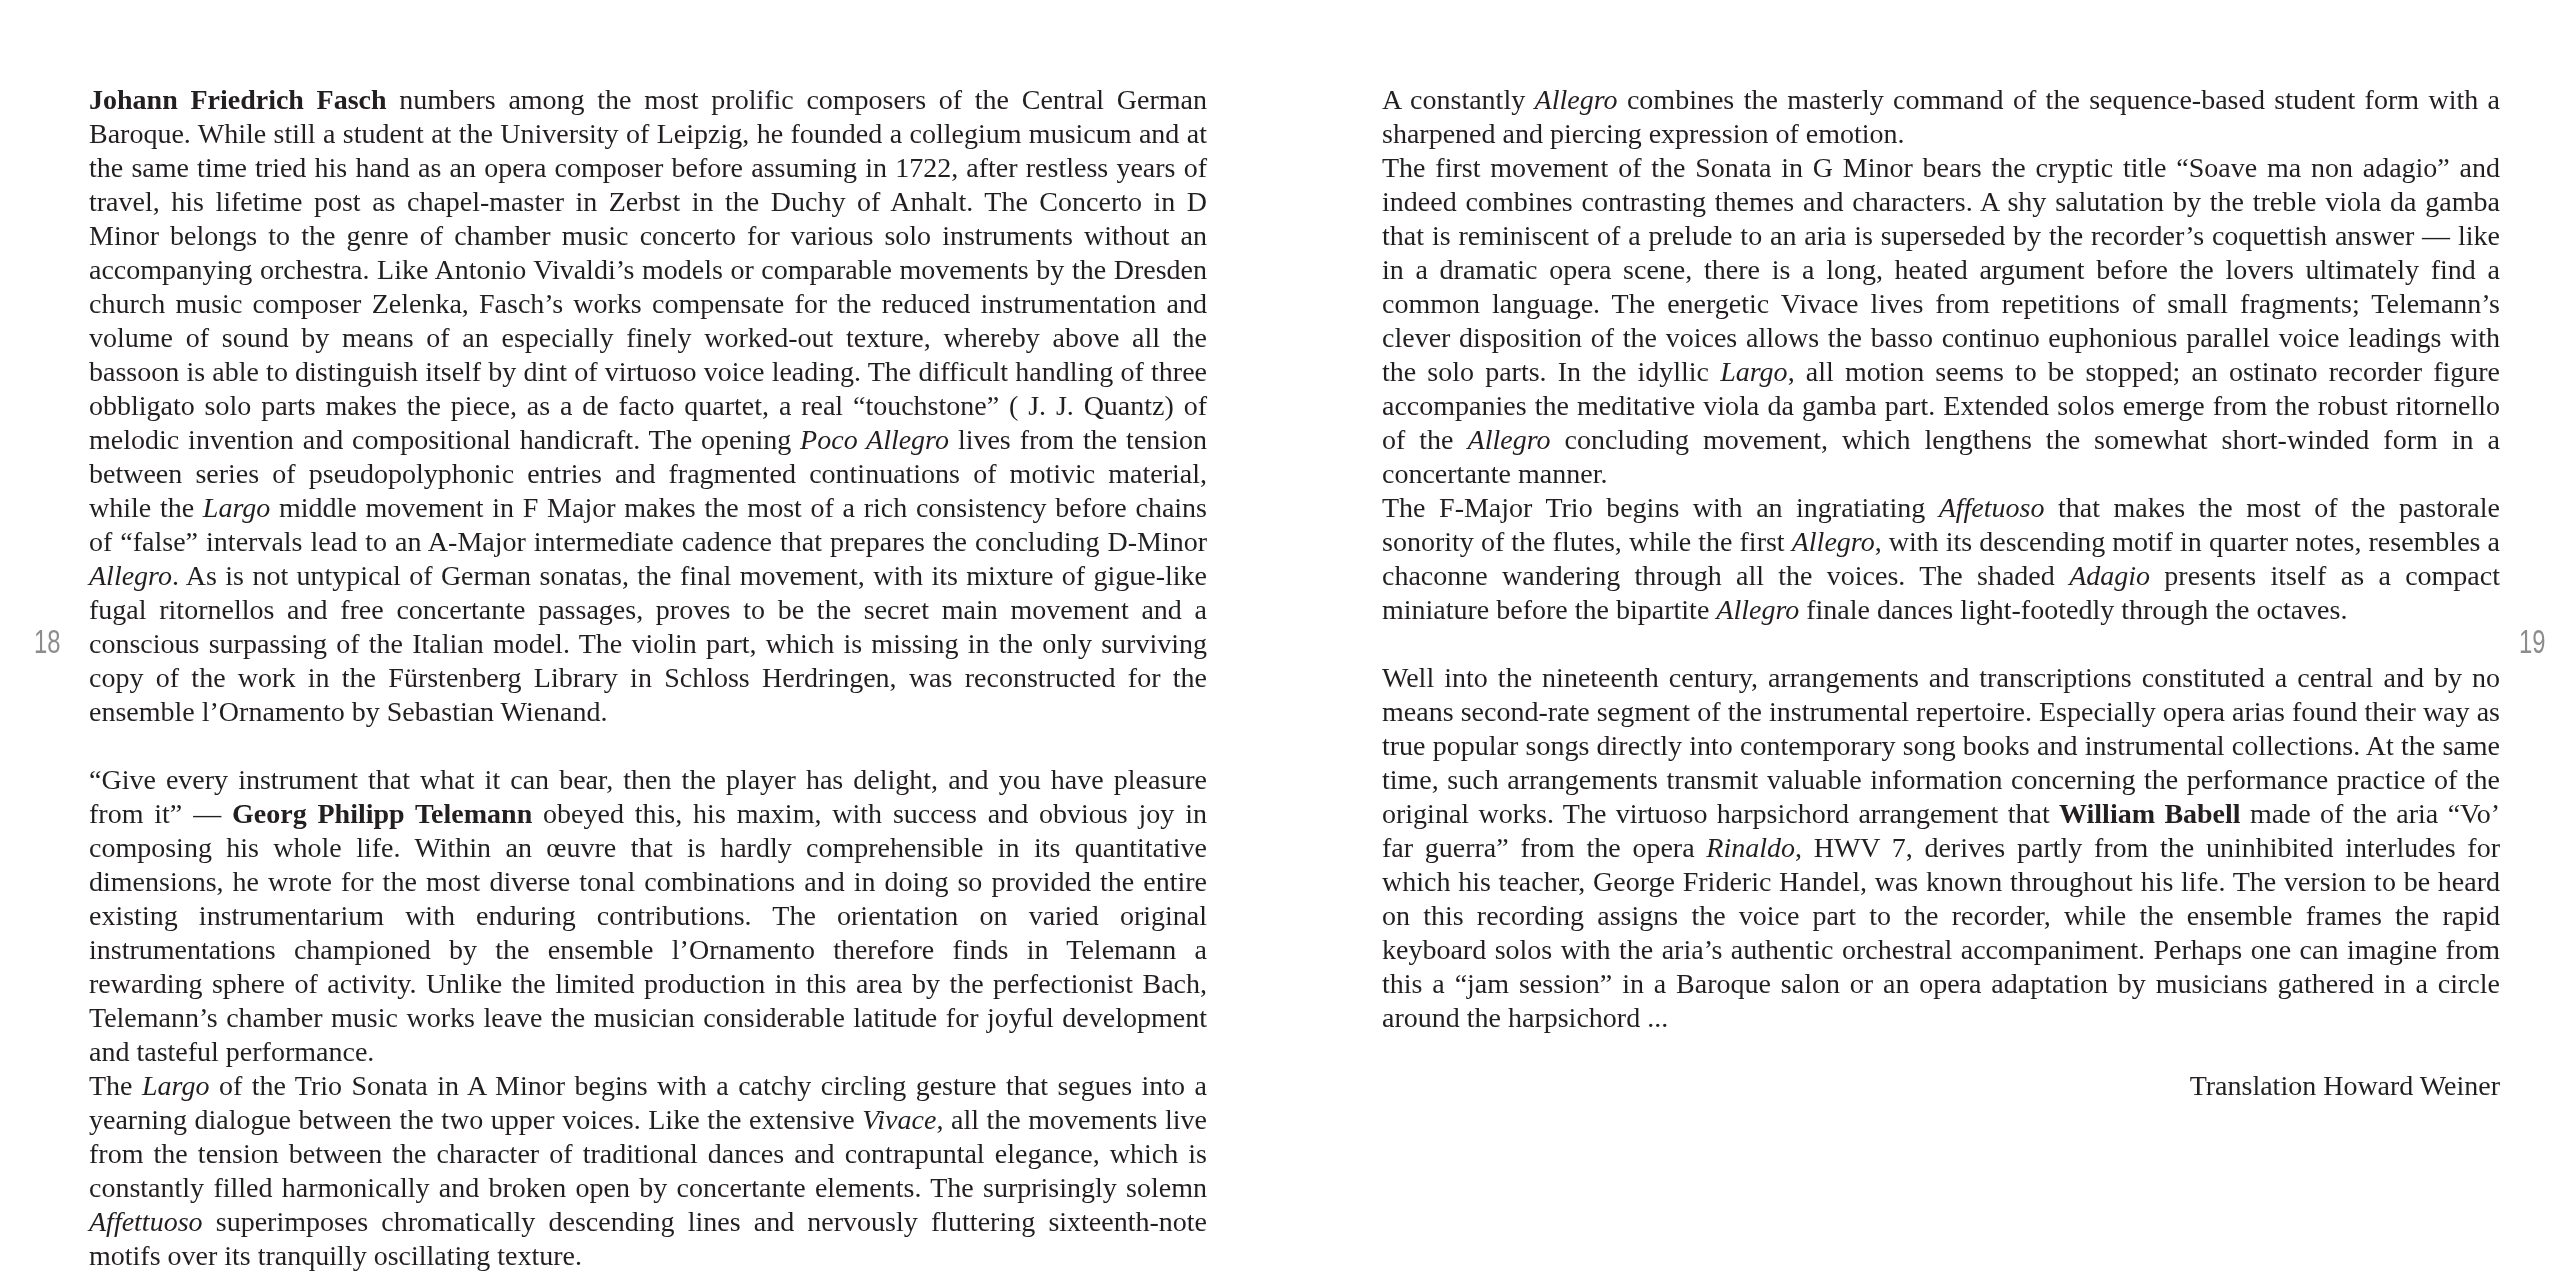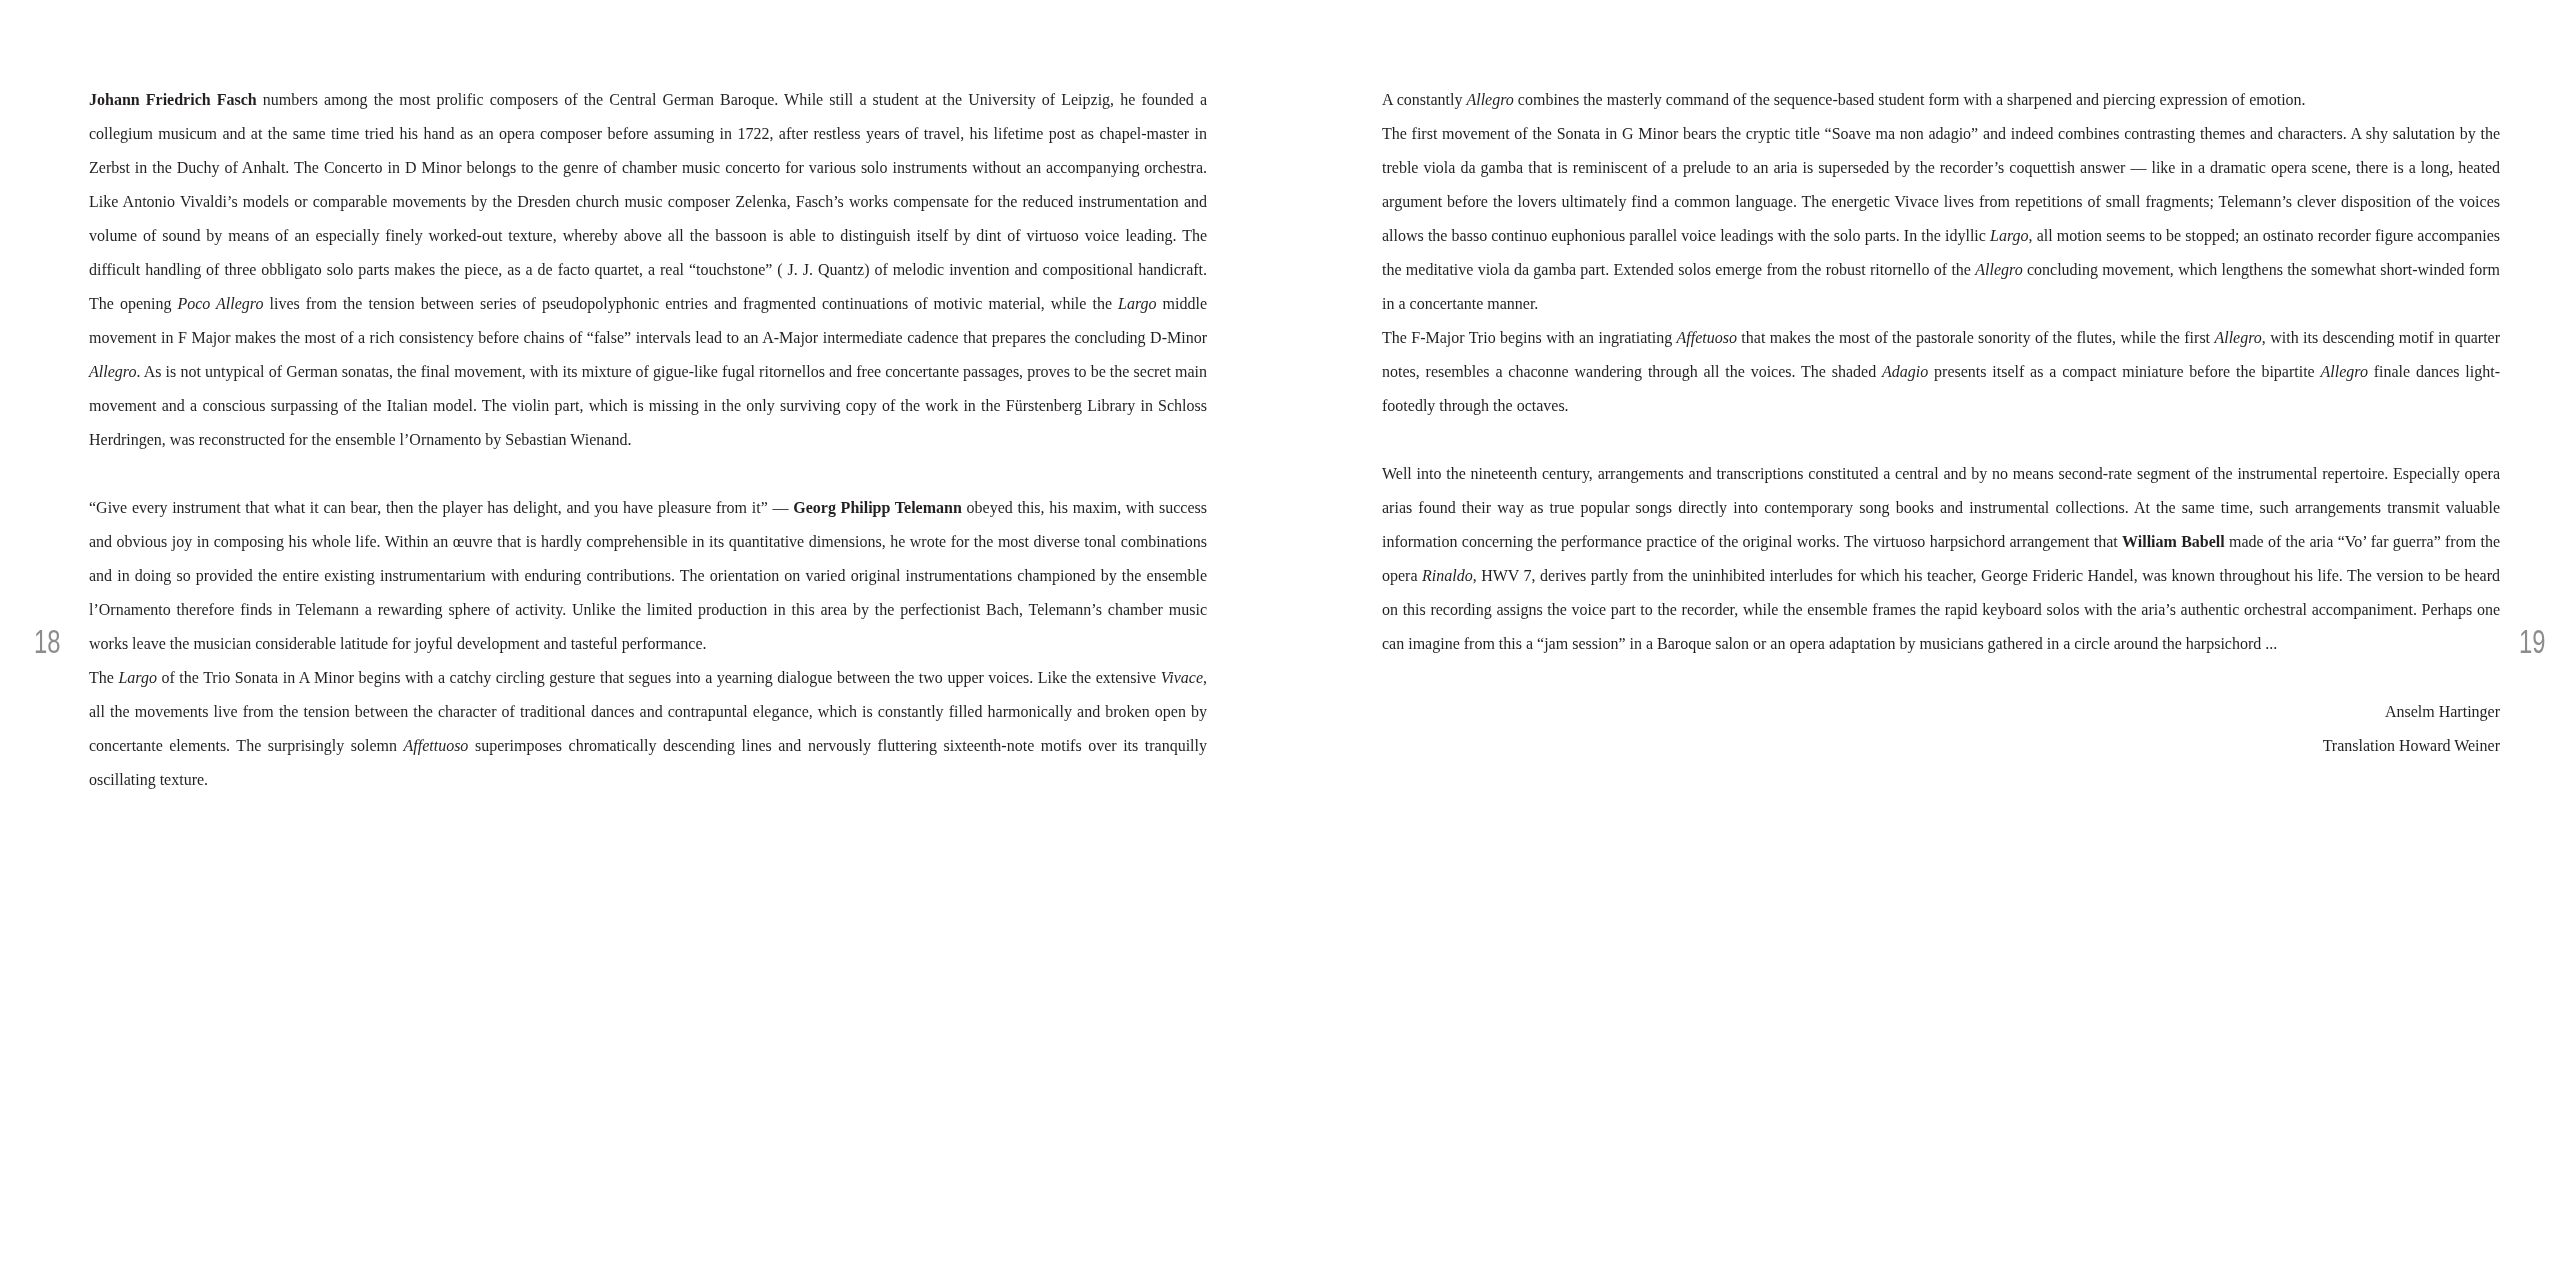--- a/index.html
+++ b/index.html
@@ -1,18 +1,18 @@
 <!DOCTYPE html>
 <html style="font-size:14.4px"><head>
 <meta charset="utf-8">
 <style>
   html, body { margin:0; padding:0; background:#ffffff; }
   body { width:2576px; height:1277px; position:relative; overflow:hidden;
          font-family:"Liberation Serif", "DejaVu Serif", serif; color:#231f20; }
-  .col { position:absolute; top:83px; width:1118px; font-size:16px; line-height:34px;
+  .col { position:absolute; top:83px; width:1118px; font-size:28px; line-height:34px;
          text-align:justify; hyphens:manual; }
   .left { left:89px; }
   .right { left:1382px; }
   .col p { margin:0; }
   .gap { height:34px; }
   .pagenum { position:absolute; top:622px; font-family:"Liberation Sans", "DejaVu Sans", sans-serif;
              font-size:34px; color:#8c8c8c; transform:scaleX(0.7); transform-origin:left top; }
   .pn-left { left:34px; }
   .pn-right { left:2519px; }
   .sig { text-align:right; }
@@ -29,19 +29,18 @@
   <p><span>The </span><i>Largo</i><span> of the Trio Sonata in A Minor begins with a catchy circling gesture that segues into a yearning dialogue between the two upper voices. Like the extensive </span><i>Vivace</i><span>, all the movements live from the tension between the character of traditional dances and contrapuntal elegance, which is constantly filled harmoni­cally and broken open by concertante elements. The surprisingly solemn </span><i>Affettuoso</i><span> superimposes chromati­cally descending lines and nervously fluttering sixteenth-note motifs over its tranquilly oscillating texture.</span></p>
 </div>
 
 <div class="col right">
   <p><span>A constantly </span><i>Allegro</i><span> combines the masterly command of the sequence-based student form with a sharpened and piercing expression of emotion.</span></p>
   <p><span>The first movement of the Sonata in G Minor bears the cryptic title “Soave ma non adagio” and indeed combines contrasting themes and characters. A shy salutation by the treble viola da gamba that is reminis­cent of a prelude to an aria is superseded by the recorder’s coquettish answer — like in a dramatic opera scene, there is a long, heated argument before the lovers ultimately find a common language. The energetic Vivace lives from repetitions of small fragments; Telemann’s clever disposition of the voices allows the basso continuo euphonious parallel voice leadings with the solo parts. In the idyllic </span><i>Largo</i><span>, all motion seems to be stopped; an ostinato recorder figure accompanies the meditative viola da gamba part. Extended solos emerge from the robust ritornello of the </span><i>Allegro</i><span> concluding movement, which lengthens the somewhat short-winded form in a concertante manner.</span></p>
   <p><span>The F-Major Trio begins with an ingratiating </span><i>Affetuoso</i><span> that makes the most of the pastorale sonority of the flutes, while the first </span><i>Allegro</i><span>, with its descending motif in quarter notes, resembles a chaconne wander­ing through all the voices. The shaded </span><i>Adagio</i><span> presents itself as a compact miniature before the bipartite </span><i>Allegro</i><span> finale dances light-footedly through the octaves.</span></p>
   <div class="gap"></div>
   <p><span>Well into the nineteenth century, arrangements and transcriptions constituted a central and by no means second-rate segment of the instrumental repertoire. Especially opera arias found their way as true popular songs directly into contemporary song books and instrumental collections. At the same time, such arrange­ments transmit valuable information concerning the performance practice of the original works. The virtuoso harpsichord arrangement that </span><b>William Babell</b><span> made of the aria “Vo’ far guerra” from the opera </span><i>Rinaldo</i><span>, HWV 7, derives partly from the uninhibited interludes for which his teacher, George Frideric Handel, was known throughout his life. The version to be heard on this recording assigns the voice part to the recorder, while the ensemble frames the rapid keyboard solos with the aria’s authentic orchestral accompaniment. Perhaps one can imagine from this a “jam session” in a Baroque salon or an opera adap­tation by musicians gathered in a circle around the harpsichord ...</span></p>
   <div class="gap"></div>
-  <p class="sig">Anselm Hartinger</p>
   <p class="sig">Translation Howard Weiner</p>
 </div>
 
 <div class="pagenum pn-left">18</div>
 <div class="pagenum pn-right">19</div>
 
 
 </body></html>

